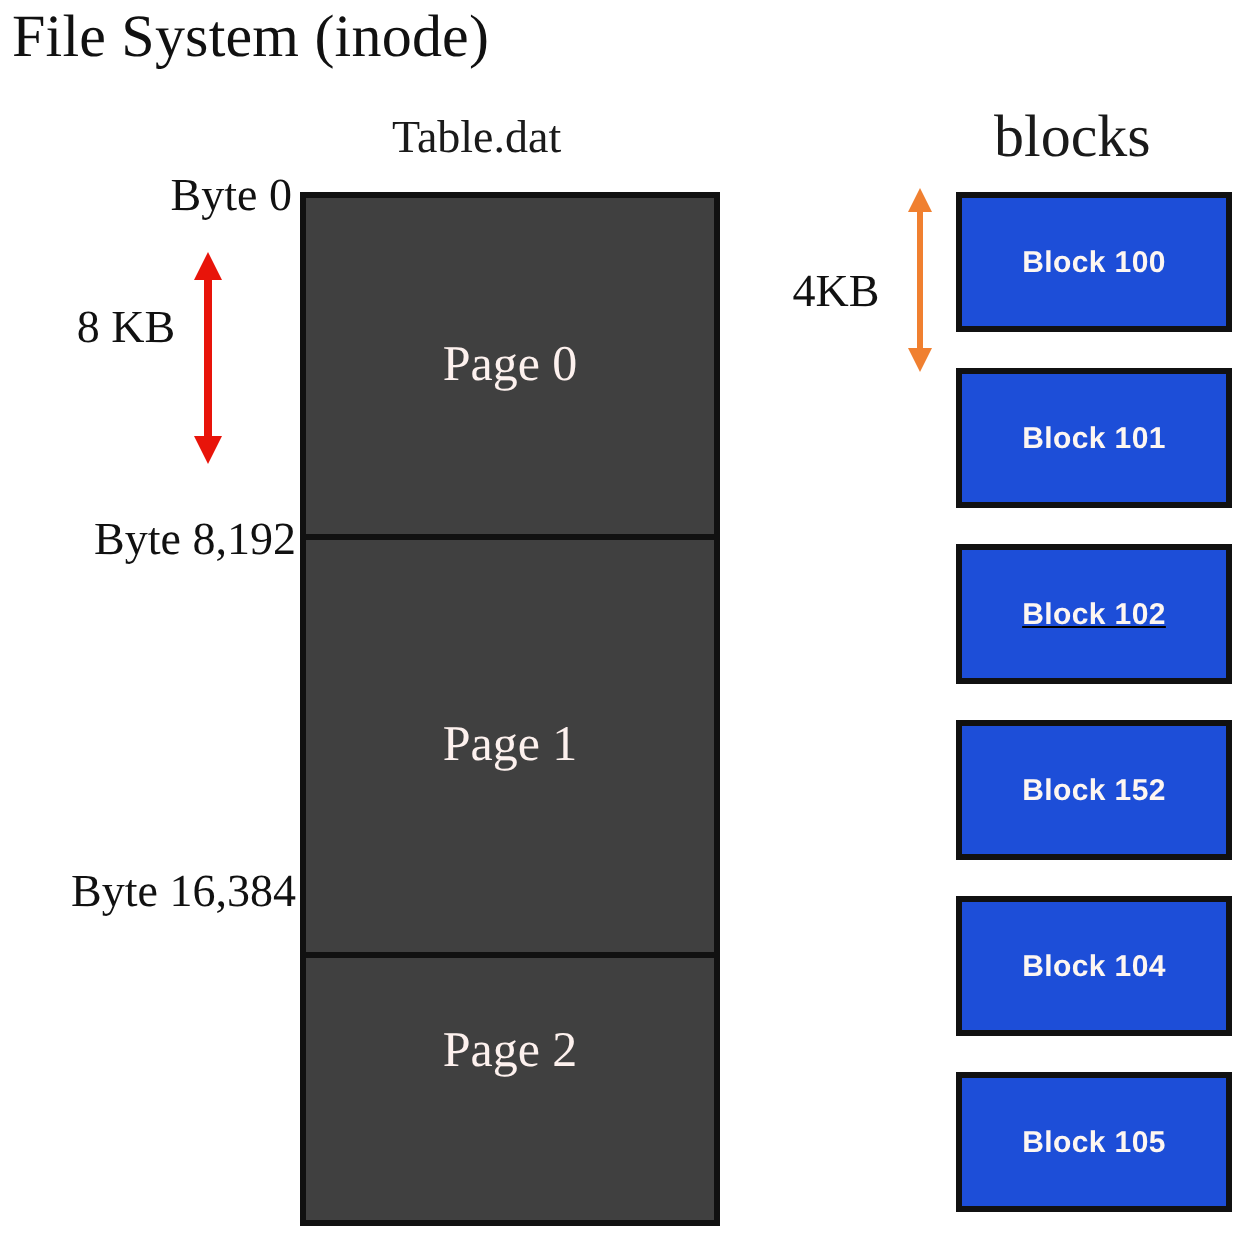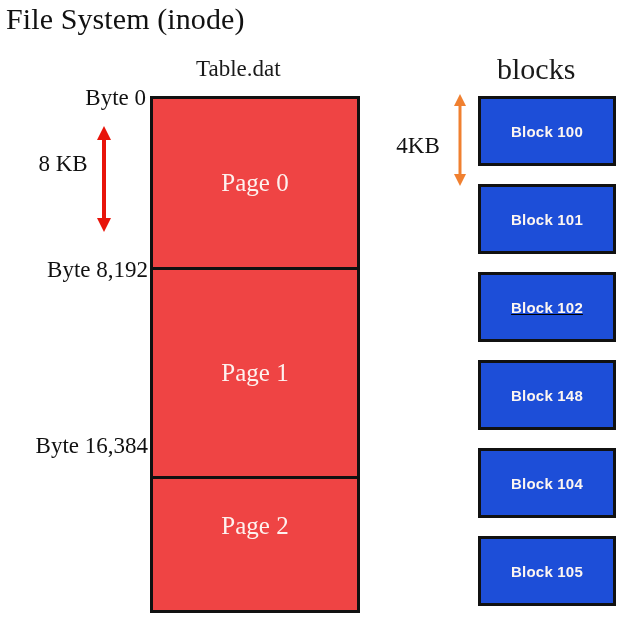--- a/index.html
+++ b/index.html
@@ -57,21 +57,21 @@
   #byte-8192   { left: 0px;  top: 257px; width: 148px; }
   #byte-16384  { left: 0px;  top: 433px; width: 148px; }
 
   
   #file-box {
     position: absolute;
     left: 150px;
     top: 96px;
     width: 210px;
     height: 517px;
-    background: #ef4444;
+    background: #404040;
     border: 3px solid #111111;
     box-sizing: border-box;
   }
   .page-cell {
     position: absolute;
     left: 0;
     width: 100%;
     box-sizing: border-box;
     display: flex;
     align-items: center;
@@ -175,21 +175,21 @@
     <div class="block-box" style="top:0px;">
       <span class="block-label">Block 100</span>
     </div>
     <div class="block-box" style="top:88px;">
       <span class="block-label">Block 101</span>
     </div>
     <div class="block-box" style="top:176px;text-decoration:underline;">
       <span class="block-label">Block 102</span>
     </div>
     <div class="block-box" style="top:264px;">
-      <span class="block-label">Block 148</span>
+      <span class="block-label">Block 152</span>
     </div>
     <div class="block-box" style="top:352px;">
       <span class="block-label">Block 104</span>
     </div>
     <div class="block-box" style="top:440px;">
       <span class="block-label">Block 105</span>
     </div>
   </div>
 
 </div>

